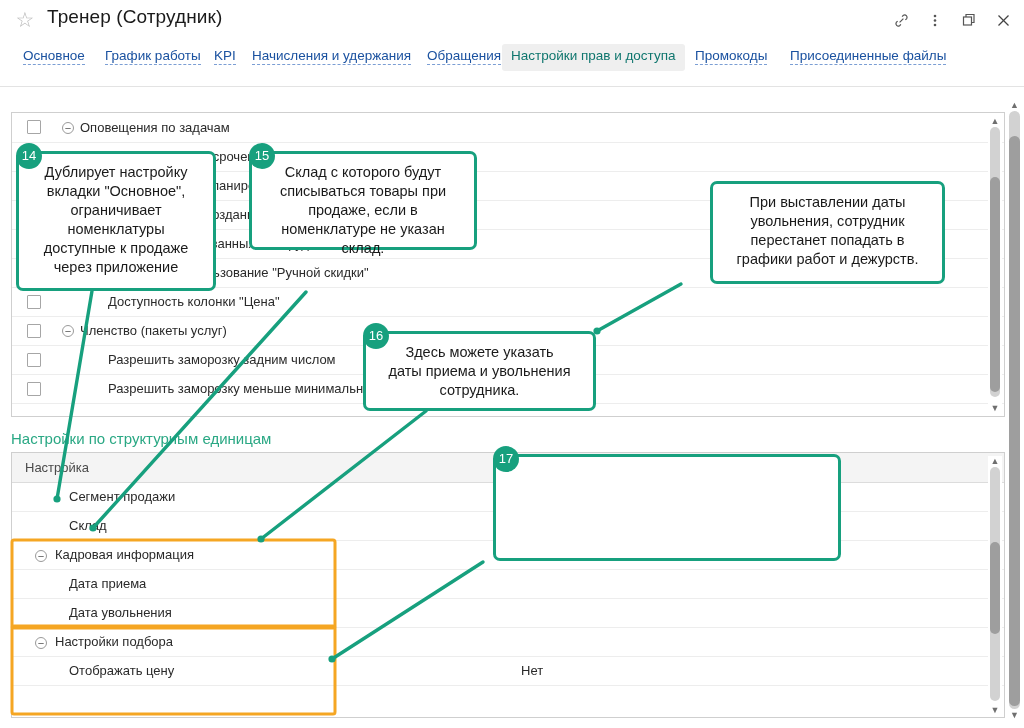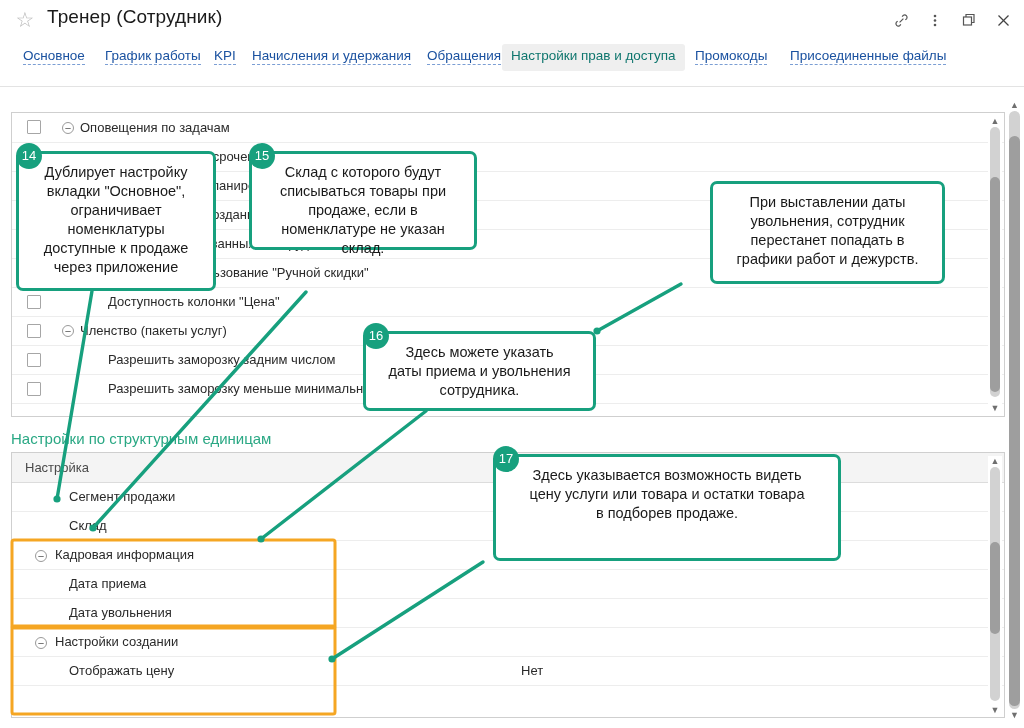--- a/index.html
+++ b/index.html
@@ -258,21 +258,21 @@
           </tr>
           <tr>
             <td class="nm ind" style="width: 545px;"><span>Дата приема</span></td>
             <td class="val"></td>
           </tr>
           <tr>
             <td class="nm ind" style="width: 545px;"><span>Дата увольнения</span></td>
             <td class="val"></td>
           </tr>
           <tr>
-            <td class="nm grp" style="width: 545px;"><span class="grpicon">−</span><span>Настройки создании</span></td>
+            <td class="nm grp" style="width: 545px;"><span class="grpicon">−</span><span>Настройки подбора</span></td>
             <td class="val"></td>
           </tr>
           <tr>
             <td class="nm ind" style="width: 545px;"><span>Отображать цену</span></td>
             <td class="val">Нет</td>
           </tr>
         </tbody>
     </table>
   </div>
 
@@ -334,19 +334,16 @@
 графики работ и дежурств.</div>
       </div>
       <div class="callout" style="left: 363px; top: 331px; width: 233px; height: 80px;">
         <div class="badge">16</div>
         <div class="txt">Здесь можете указать
 даты приема и увольнения
 сотрудника.</div>
       </div>
       <div class="callout" style="left: 479px; top: 454px; width: 348px; height: 107px; margin-left: 14px;">
         <div class="badge">17</div>
-        <div class="txt">Здесь указывается возможность видеть
-цену услуги или товара и остатки товара
-в подборев продаже.</div>
       </div>
     </div>
 
 </div>
 
 </body></html>

